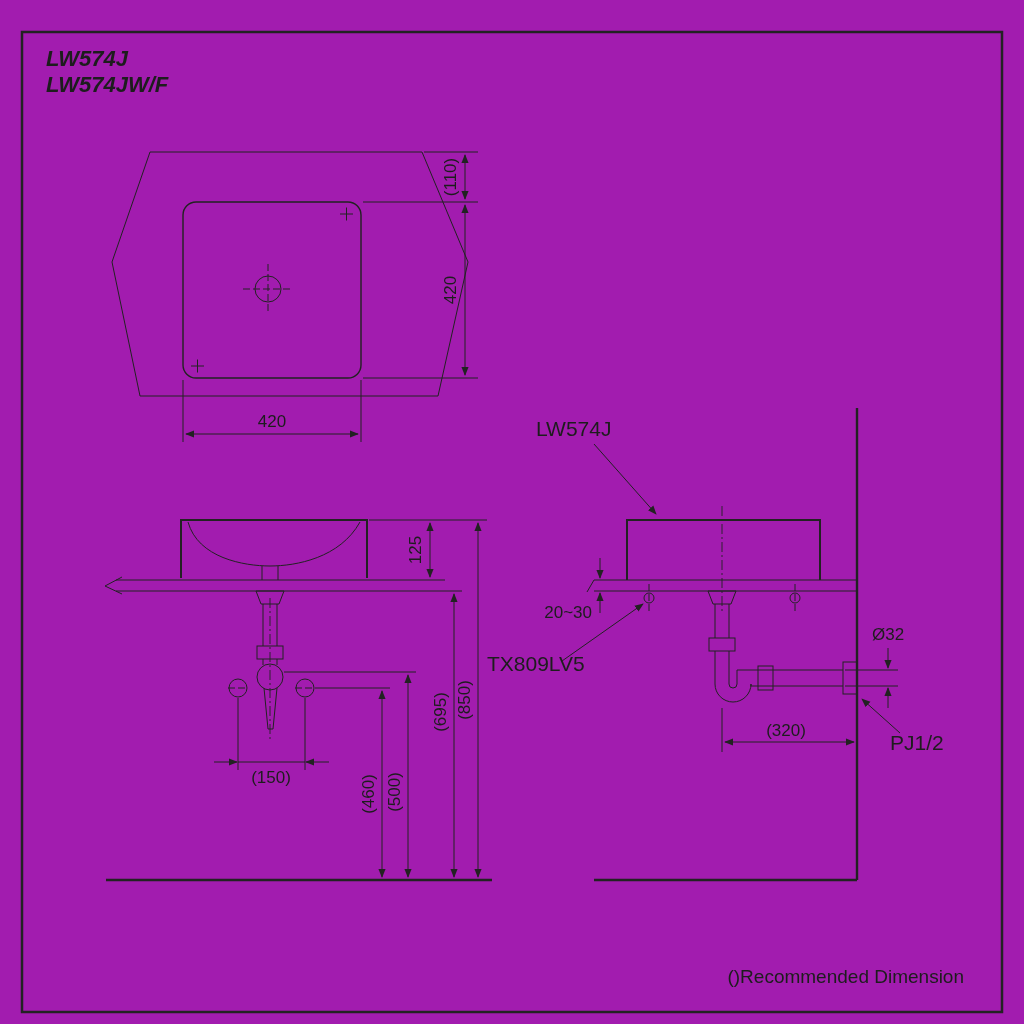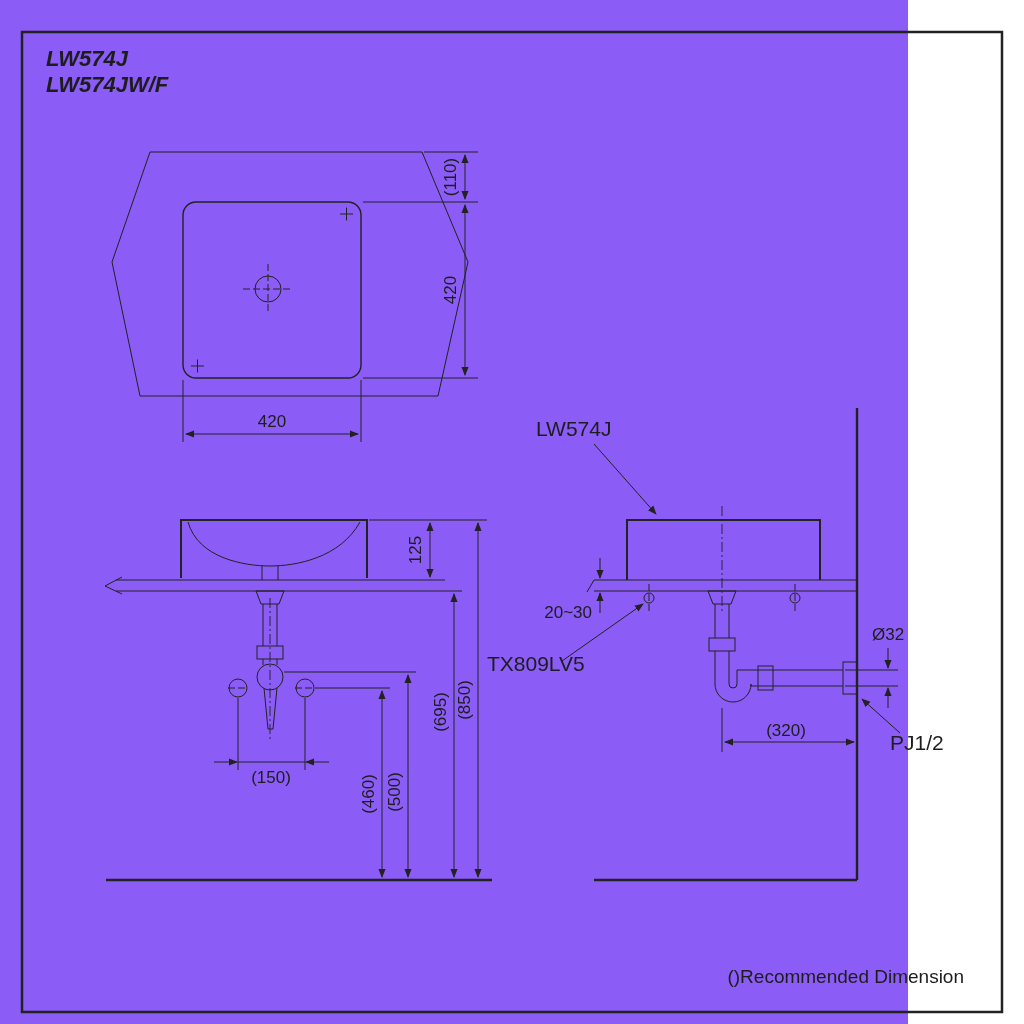--- a/index.html
+++ b/index.html
@@ -1,16 +1,16 @@
 <!DOCTYPE html>
 <html><head>
 <meta charset="utf-8">
 <style>
   html,body{margin:0;padding:0;background:#ffffff;}
-  .page{width:908px;height:1024px;position:relative;background:#8b5cf6;}
+  .page{width:1024px;height:1024px;position:relative;background:#a21caf;}
   svg{display:block;}
   text{font-family:"Liberation Sans","DejaVu Sans",sans-serif;fill:#1d1d1d;}
   .title{font-size:22px;font-style:italic;font-weight:bold;}
   .lbl{font-size:21px;}
   .dimtxt{font-size:17px;}
   .note{font-size:19px;}
   .ln{stroke:#222;stroke-width:1.4;fill:none;stroke-linecap:square;}
   .thin{stroke:#222;stroke-width:1;fill:none;}
   .med{stroke:#222;stroke-width:2;fill:none;}
   .thick{stroke:#222;stroke-width:2.4;fill:none;}

